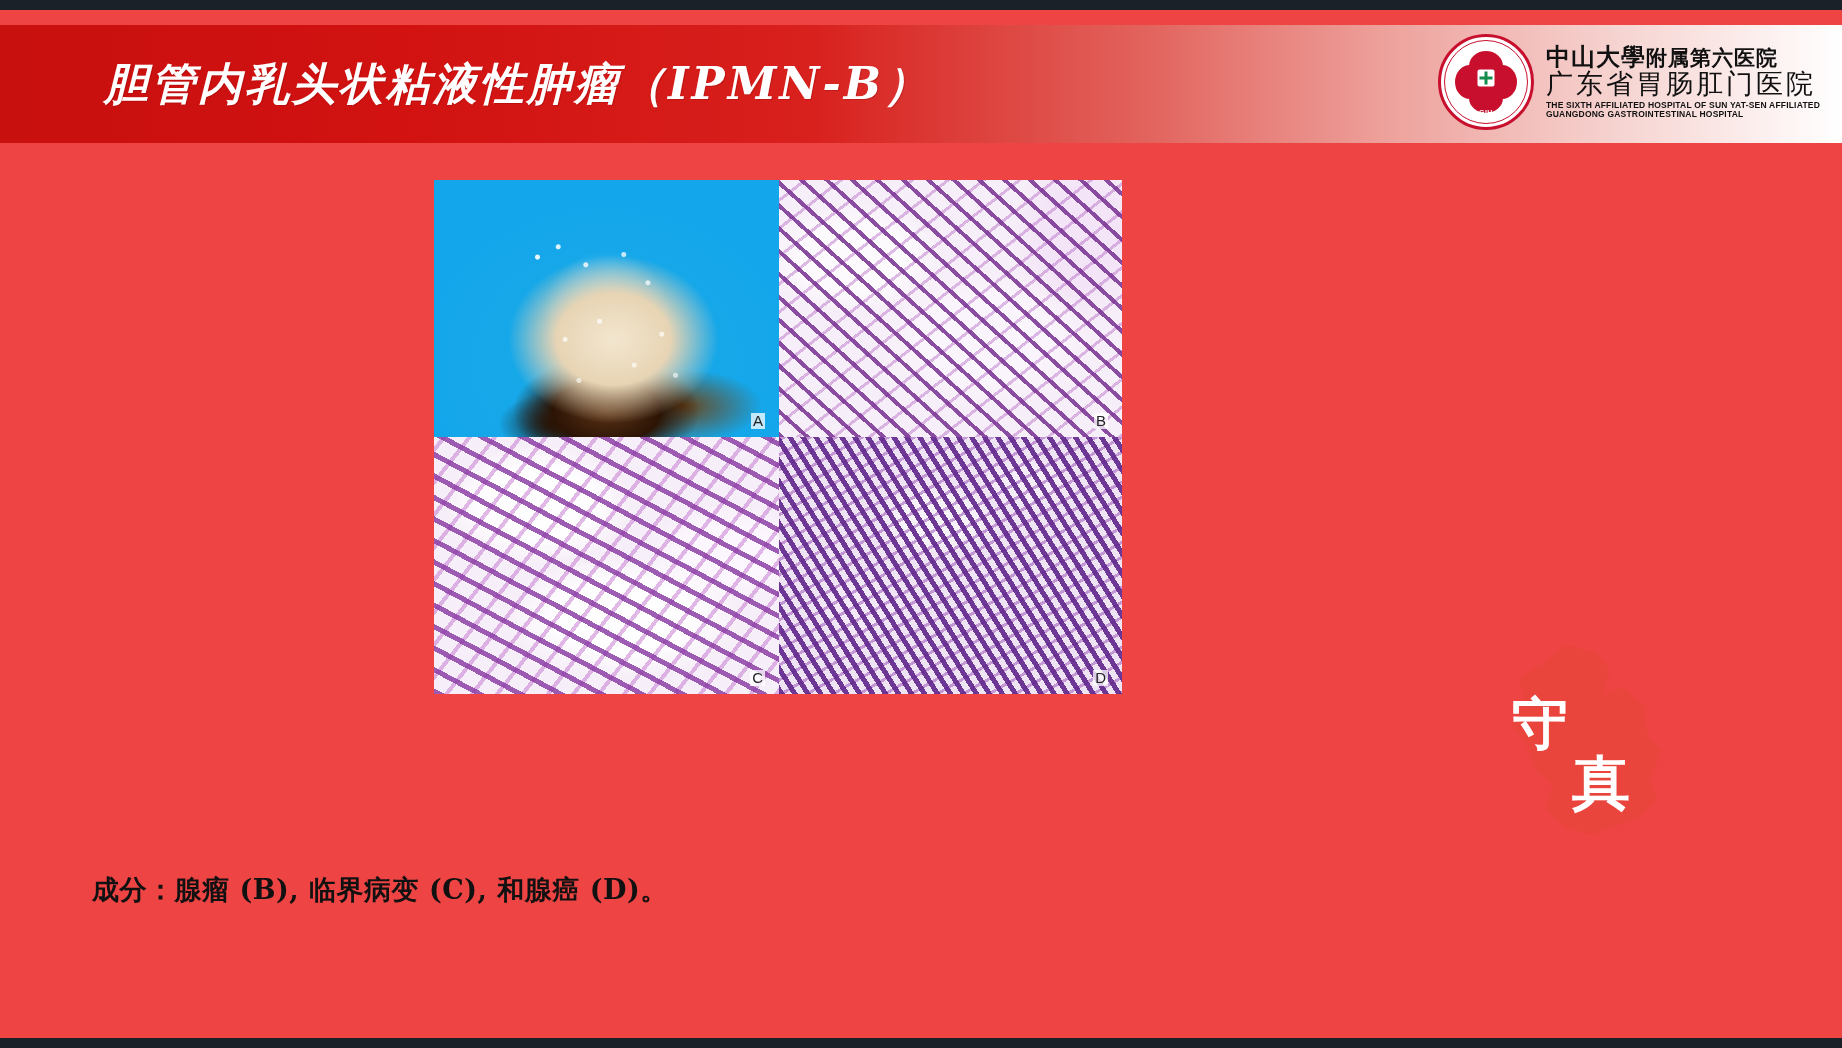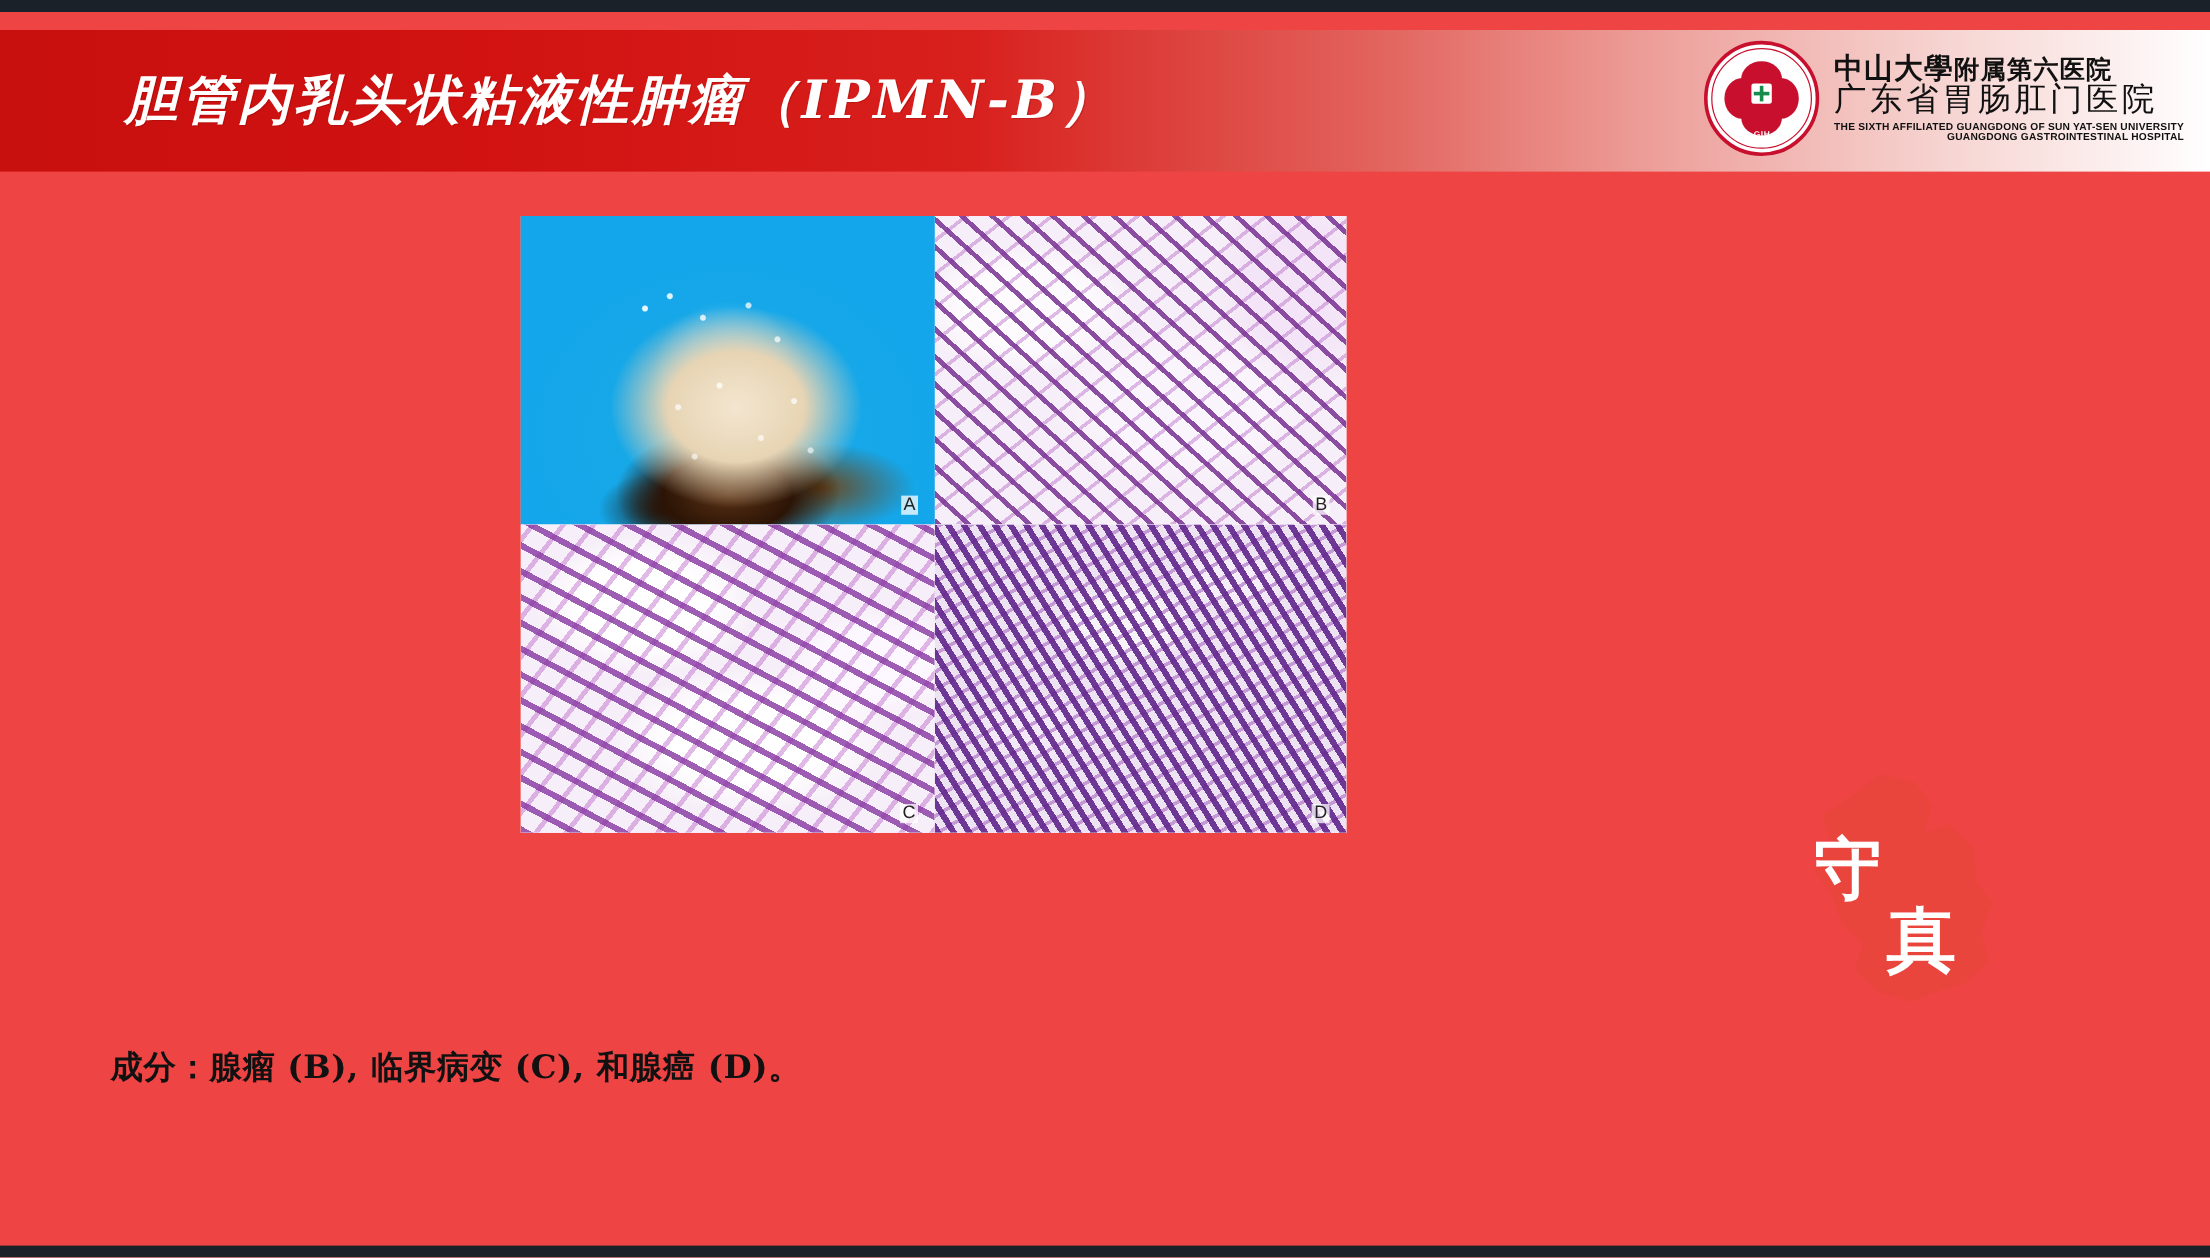--- a/index.html
+++ b/index.html
@@ -76,21 +76,21 @@
     position:absolute;left:50%;bottom:11px;transform:translateX(-50%);
     font-size:7px;color:#fff;font-weight:bold;letter-spacing:.5px;
     font-family:"Liberation Sans", sans-serif;
   }
   .logo-text{display:flex;flex-direction:column;justify-content:center;line-height:1.05;}
   .logo-cn1{font-size:21px;font-weight:bold;color:#111;letter-spacing:1px;font-family:"DejaVu Sans", sans-serif;white-space:nowrap;}
   .logo-cn1 .big{font-size:24px;}
   .logo-cn2{font-size:27px;font-weight:normal;color:#111;letter-spacing:3px;font-family:"DejaVu Sans", sans-serif;white-space:nowrap;}
   .logo-en1,.logo-en2{font-size:8.5px;font-weight:bold;color:#111;font-family:"Liberation Sans", sans-serif;white-space:nowrap;letter-spacing:.2px;}
   .logo-en1{margin-top:3px;}
-  .logo-en2{text-align:right;}
+  .logo-en2{text-align:left;}
 
   
   .figure{
     position:absolute;left:434px;top:180px;
     width:688px;height:514px;
     display:grid;grid-template-columns:345px 343px;grid-template-rows:257px 257px;
     background:#ffffff;
   }
   .panel{position:relative;overflow:hidden;}
   .panel-label{
@@ -219,21 +219,21 @@
           <span class="p5"></span>
       </div>
       <div class="cross"></div>
       <div class="gih">GIH</div>
     </div>
     <div class="logo-text">
       <div class="logo-cn1">
         <span class="big">中山大學</span><span>附属第六医院</span>
       </div>
       <div class="logo-cn2">广东省胃肠肛门医院</div>
-      <div class="logo-en1">THE SIXTH AFFILIATED GUANGDONG OF SUN YAT-SEN UNIVERSITY</div>
+      <div class="logo-en1">THE SIXTH AFFILIATED HOSPITAL OF SUN YAT-SEN AFFILIATED</div>
       <div class="logo-en2">GUANGDONG GASTROINTESTINAL HOSPITAL</div>
     </div>
   </div>
 
   <div class="figure">
 
     <div class="panel pA">
       <div class="panel-label">A</div>
     </div>
 

